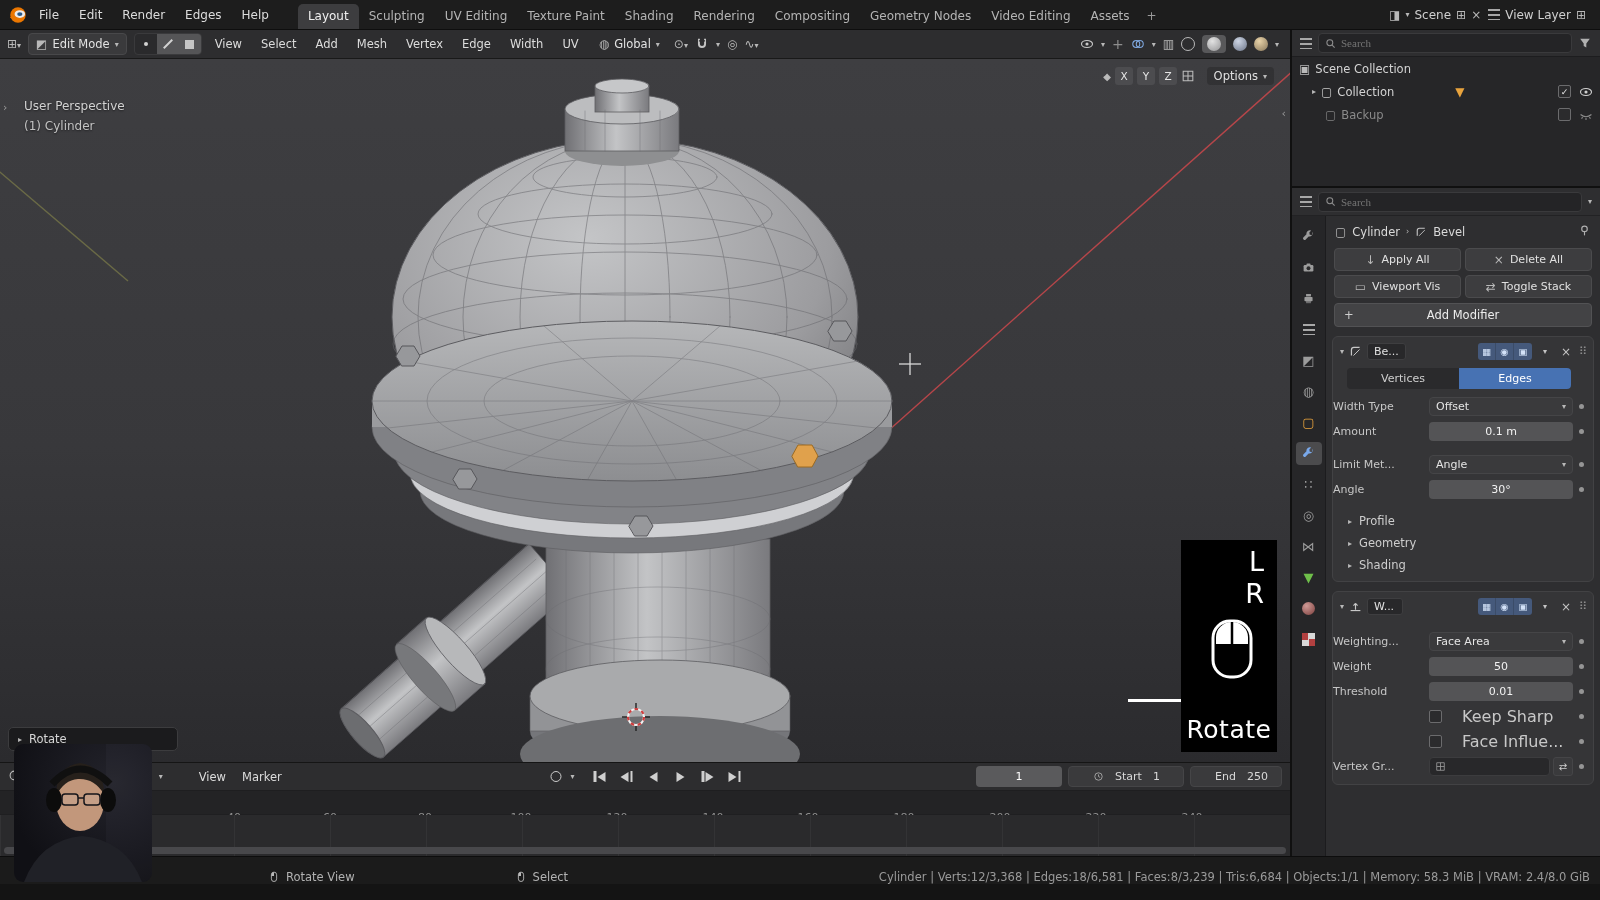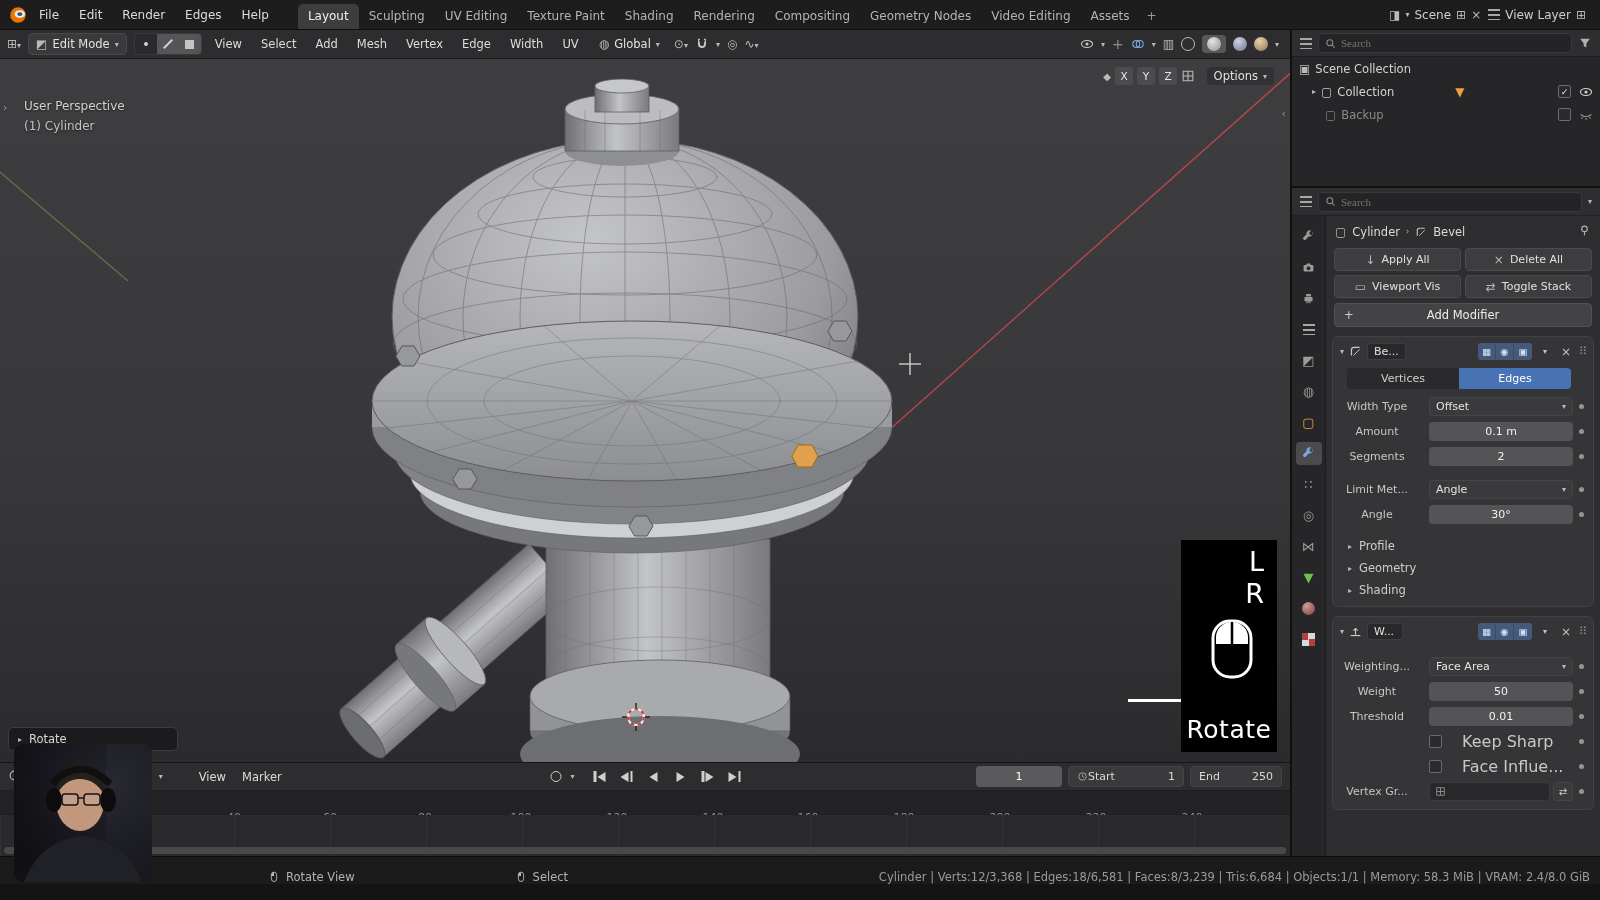--- a/index.html
+++ b/index.html
@@ -70,21 +70,21 @@
 .mh-name{background:#28282a;border:1px solid #3e3e40;border-radius:3px;font-size:11px;color:#e0e0e0;padding:1px 6px;min-width:36px}
 .mh-tgl{display:flex;margin-left:auto;border-radius:3px;overflow:hidden}
 .mh-tgl span{width:18px;height:17px;background:#45597b;display:flex;align-items:center;justify-content:center;font-size:9.5px;color:#d3e2f8;border-right:1px solid #3b4c68}
 .mh-tgl span:last-child{border-right:none}
 .mh-ic{width:16px;text-align:center;color:#c4c4c4}
 .mh-grip{color:#8d8d8d;font-size:11px;letter-spacing:-1px}
 .seg{display:flex;margin:2px 22px 5px 14px;height:21px;border-radius:4px;overflow:hidden;background:#2a2a2c}
 .seg span{flex:1;display:flex;align-items:center;justify-content:center;font-size:11px;color:#cfcfcf}
 .seg .on{background:#4772b3;color:#fff}
 .prow{height:25px;display:flex;align-items:center;padding-right:3px}
-.plabel{width:96px;text-align:center;padding-right:8px;color:#c6c6c6;font-size:11px;white-space:nowrap}
+.plabel{width:96px;text-align:left;padding-right:8px;color:#c6c6c6;font-size:11px;white-space:nowrap}
 .pwidget{flex:1;height:19px;border-radius:4px;display:flex;align-items:center;font-size:11px}
 .wdrop{background:#3a3a3c;border:1px solid #454547;padding:0 6px;justify-content:space-between;color:#e4e4e4}
 .wnum{background:#545456;justify-content:center;color:#f2f2f2}
 .wfield{background:#28282a;border:1px solid #3c3c3e;padding:0 5px;gap:5px;color:#bdbdbd}
 .pdotc{width:17px;display:flex;justify-content:center;flex:0 0 auto}
 .pdot{width:5px;height:5px;border-radius:50%;background:#959595}
 .psec{height:22px;display:flex;align-items:center;gap:7px;padding-left:15px;color:#cdcdcd;font-size:11.5px}
 .cblabel{margin-left:20px;font-size:16px;color:#c8c8c8}
 .swapbtn{width:20px;height:19px;margin-left:3px;background:#3a3a3c;border:1px solid #454547;border-radius:3px;display:flex;align-items:center;justify-content:center;color:#cfcfcf;font-size:10px;flex:0 0 auto}
 .gap8{height:8px}
@@ -93,21 +93,21 @@
 .thead{height:28px;display:flex;align-items:center;background:#2d2d2f;border-bottom:1px solid #1e1e20;padding:0 8px;position:relative}
 .tmenus{display:flex;align-items:center;gap:4px;padding-left:96px}
 .transport{position:absolute;left:50%;transform:translateX(-50%);display:flex;align-items:center;gap:3px}
 .tpb{width:24px;height:20px;display:flex;align-items:center;justify-content:center;gap:1.5px;border-radius:3px}
 .tri-r{width:0;height:0;border-left:8px solid #cfcfcf;border-top:5px solid transparent;border-bottom:5px solid transparent}
 .tri-l{width:0;height:0;border-right:8px solid #cfcfcf;border-top:5px solid transparent;border-bottom:5px solid transparent}
 .tbar{width:2.5px;height:11px;background:#cfcfcf}
 .rec{width:11px;height:11px;border:1.5px solid #cccccc;border-radius:50%}
 .tfields{margin-left:auto;display:flex;align-items:center;gap:6px}
 .ffield{width:86px;height:21px;background:#5a5a5c;border-radius:4px;display:flex;align-items:center;justify-content:center;color:#fff;font-size:11px}
-.sefield{height:21px;background:#3a3a3c;border:1px solid #454547;border-radius:4px;display:flex;align-items:center;gap:0;padding:0 8px;font-size:11px;color:#d8d8d8}
+.sefield{height:21px;background:#3a3a3c;border:1px solid #454547;border-radius:4px;display:flex;align-items:center;gap:11px;padding:0 24px;font-size:11px;color:#d8d8d8}
 .truler{height:24px;position:relative;background:#232325;border-bottom:1px solid #1f1f21}
 .rnum{position:absolute;top:20px;transform:translateX(-50%);font-size:11px;color:#8f8f8f}
 .ttrack{position:absolute;left:0;right:0;top:52px;bottom:0;background:#2a2a2c;background-image:repeating-linear-gradient(to right,rgba(255,255,255,0.045) 0 1px,transparent 1px 96px);background-position:42px 0}
 .tscroll{position:absolute;bottom:2px;left:4px;right:4px;height:7px;background:#48484b;border-radius:4px}
 .phline{position:absolute;left:46px;top:28px;bottom:0;width:2px;background:#4772b3}
 .phtag{position:absolute;left:35px;top:30px;width:24px;height:16px;background:#4772b3;border-radius:3px;color:#fff;font-size:10px;display:flex;align-items:center;justify-content:center}
 
 #statusbar{position:absolute;left:0;top:856px;width:1600px;height:28px;background:#1b1b1b;border-top:1px solid #0d0d0d;display:flex;align-items:flex-end;padding-left:268px;color:#b2b2b2;font-size:11.5px}
 .hint{display:flex;align-items:center;gap:6px}
 #stats{margin-left:auto;margin-right:10px;color:#9a9a9a;font-size:11.5px}
@@ -603,29 +603,20 @@
         </div>
         <div class="prow">
           <span class="plabel">Amount</span>
           <div class="pwidget wnum">
               <span>0.1 m</span>
             </div>
           <span class="pdotc">
               <span class="pdot"></span>
             </span>
         </div>
-        <div class="prow">
-          <span class="plabel">Segments</span>
-          <div class="pwidget wnum">
-              <span>2</span>
-            </div>
-          <span class="pdotc">
-              <span class="pdot"></span>
-            </span>
-        </div>
         <div class="gap8"></div>
         <div class="prow">
           <span class="plabel">Limit Met...</span>
           <div class="pwidget wdrop">
             <span>Angle</span>
               <span class="chev">▾</span>
           </div>
           <span class="pdotc">
               <span class="pdot"></span>
             </span>

